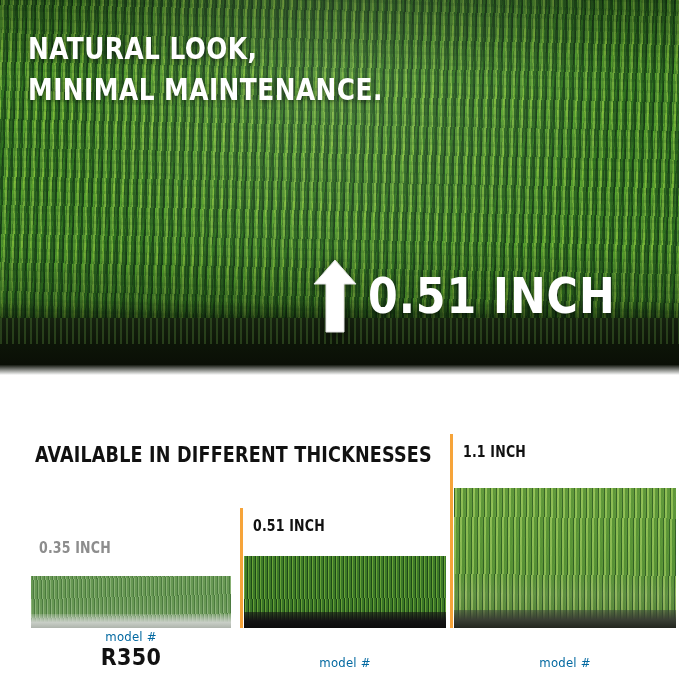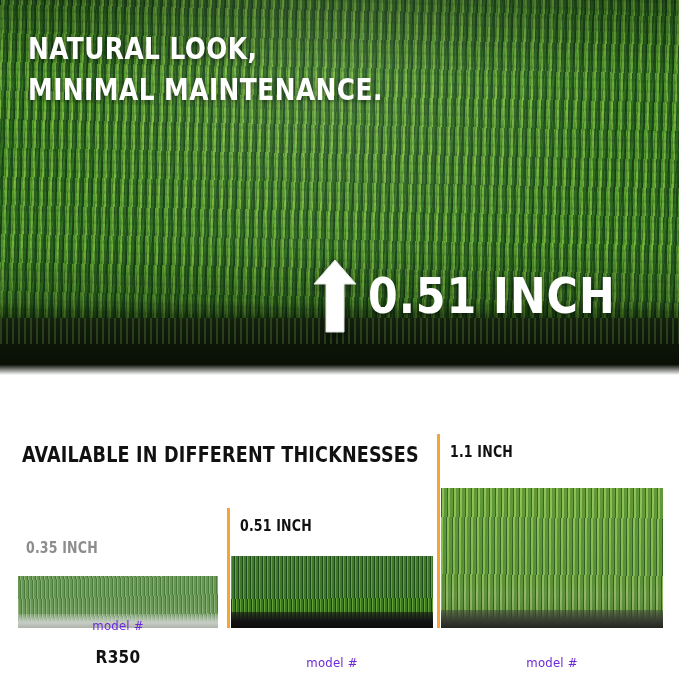--- a/index.html
+++ b/index.html
@@ -130,21 +130,21 @@
     letter-spacing: 1px;
     text-shadow: 0 2px 6px rgba(0,0,0,0.45);
     transform: scaleX(0.95);
     transform-origin: left center;
     white-space: nowrap;
   }
 
   
   .bottom-panel {
     position: absolute;
-    left: 0;
+    left: 13px;
     top: 380px;
     width: 553px;
     height: 293px;
     background: #ffffff;
   }
   .section-title {
     position: absolute;
     left: 22px;
     top: 63px;
     font-family: "DejaVu Sans Condensed", "Liberation Sans", sans-serif;
@@ -244,31 +244,30 @@
 
   
   .model-block {
     position: absolute;
     bottom: 3px;
     text-align: center;
     font-family: "DejaVu Sans Condensed", "Liberation Sans", sans-serif;
   }
   .model-hash {
     font-size: 13px;
-    color: #6d28d9;
+    color: #0369a1;
     letter-spacing: 0.2px;
     line-height: 15px;
   }
   .model-code {
-    font-size: 17px;
+    font-size: 23px;
     font-weight: bold;
     color: #111111;
     letter-spacing: 0.3px;
     line-height: 26px;
-    margin-top: 11px;
   }
   #model-1 { left: 18px; width: 200px; }
   #model-2 { left: 231px; width: 202px; }
   #model-3 { left: 441px; width: 222px; }
 </style>
 </head>
 <body>
 
 <div class="page">
 

